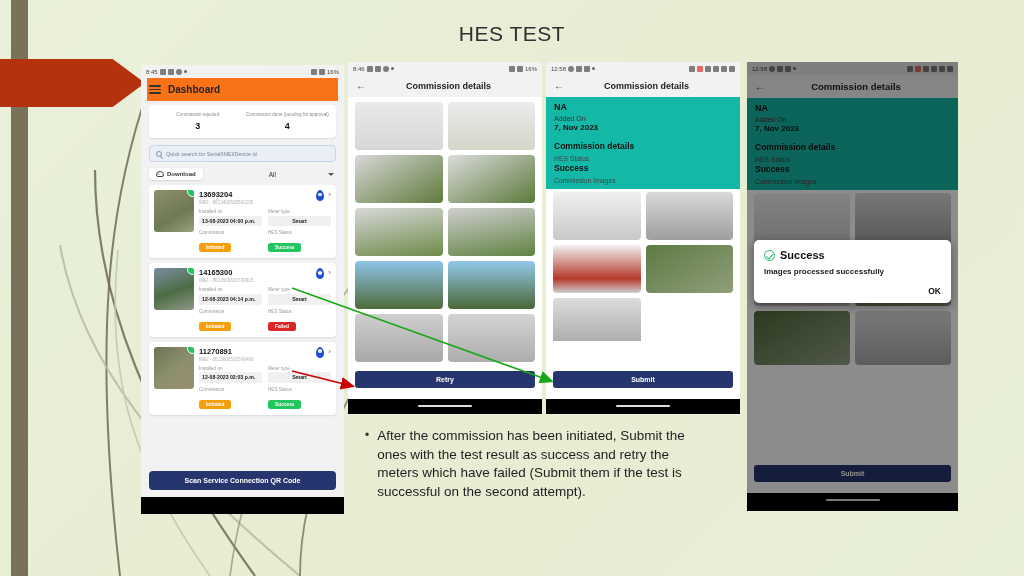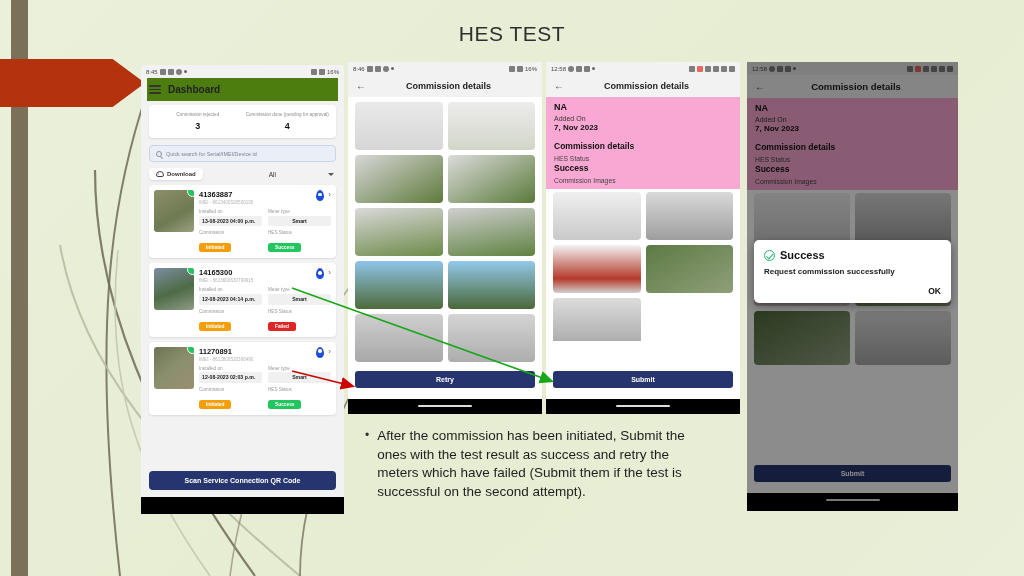--- a/index.html
+++ b/index.html
@@ -107,21 +107,21 @@
   #phone3 { left:546px; top:62px; width:194px; height:352px; }
   #phone4 { left:747px; top:62px; width:211px; height:449px; }
 
   .back-arrow { font-size: 10px; color:#333; line-height:1; }
   .imggrid { display:grid; grid-template-columns:1fr 1fr; gap:5px; padding:5px 7px; background:#fff; }
   .imgcell { height:48px; border-radius:4px; background:#cfcfcf; overflow:hidden; position:relative; }
   .btn-wide { position:absolute; left:7px; right:7px; border-radius:3px; text-align:center; color:#fff; font-size:7px; font-weight:700; padding:5px 0; background:#26356e; }
   .bot-black { position:absolute; left:0; bottom:0; width:100%; height:15px; background:#000; }
   .bot-black:after{ content:''; position:absolute; left:50%; top:6px; transform:translateX(-50%); width:54px; height:2px; background:#ddd; border-radius:2px; }
 
-  .detail-pane { padding:5px 8px; background:#f9a8d4; }
+  .detail-pane { padding:5px 8px; background:#14b8a6; }
   .d-na   { font-size:9px; font-weight:700; color:#111; }
   .d-lbl  { font-size:7px; color:#333; margin-top:3px; }
   .d-val  { font-size:8px; font-weight:700; color:#111; margin-top:1px; }
   .d-sec  { font-size:8.5px; font-weight:700; color:#111; margin-top:9px; }
   .d-sub  { font-size:6.8px; color:#444; margin-top:4px; }
   .d-stat { font-size:8.5px; font-weight:700; color:#111; margin-top:1px; }
 
   
   #p4-dim { position:absolute; inset:0; background:rgba(0,0,0,.45); }
   #success-dialog {
@@ -170,21 +170,21 @@
       <span class="sb-dot"></span>
     </span>
     <span class="sb-right">
       <span class="sb-ic"></span>
       <span class="sb-ic"></span>
       <span>16%</span>
     </span>
   </div>
 
   <div id="p1-body">
-    <div class="navbar" style="background:#4d7c0f;padding:6px 2px;">
+    <div class="navbar" style="background:#f97316;padding:6px 2px;">
       <span class="hamburger">
           <i></i>
           <i></i>
           <i></i>
         </span>
       <span id="p1-title">Dashboard</span>
     </div>
 
     <div class="kpi-card">
       <div class="kpi">
@@ -213,21 +213,21 @@
       </div>
     </div>
 
     <div class="meter-card">
       <div class="thumb" style="background:linear-gradient(150deg,#8f8f6a,#6d7a52 60%,#9aa17e);">
         <span class="dot-g"></span>
       </div>
       <div class="mc-right">
         <div class="mc-hdr">
           <div style="flex:1;min-width:0;">
-            <div class="mc-serial">41363887</div>
+            <div class="mc-serial">13693204</div>
             <div class="mc-imei">IMEI - 8613400528500195</div>
           </div>
           <span class="loc-pin"></span>
           <span class="chev">›</span>
         </div>
         <div class="mc-row">
           <div class="mc-col">
             <div class="mc-lbl">Installed on</div>
             <div class="mc-val">13-08-2023 04:00 p.m.</div>
           </div>
@@ -444,21 +444,21 @@
   </div>
   <div class="btn-wide" style="bottom:29px;">Submit</div>
   <div class="bot-black" style="height:18px;"></div>
 
   <div id="p4-dim"></div>
   <div id="success-dialog">
     <div class="dlg-hdr">
       <span class="check-circle"></span>
       <span class="dlg-title">Success</span>
     </div>
-    <div class="dlg-msg">Request commission successfully</div>
+    <div class="dlg-msg">Images processed successfully</div>
     <div class="dlg-ok">OK</div>
   </div>
 </div>
 
 <svg id="annot" viewBox="0 0 1024 576">
   <defs>
     <marker id="ahead-green" markerWidth="9" markerHeight="9" refX="7" refY="4" orient="auto">
       <path d="M0,0 L9,4 L0,8 z" fill="#18a718"></path>
     </marker>
     <marker id="ahead-red" markerWidth="9" markerHeight="9" refX="7" refY="4" orient="auto">

